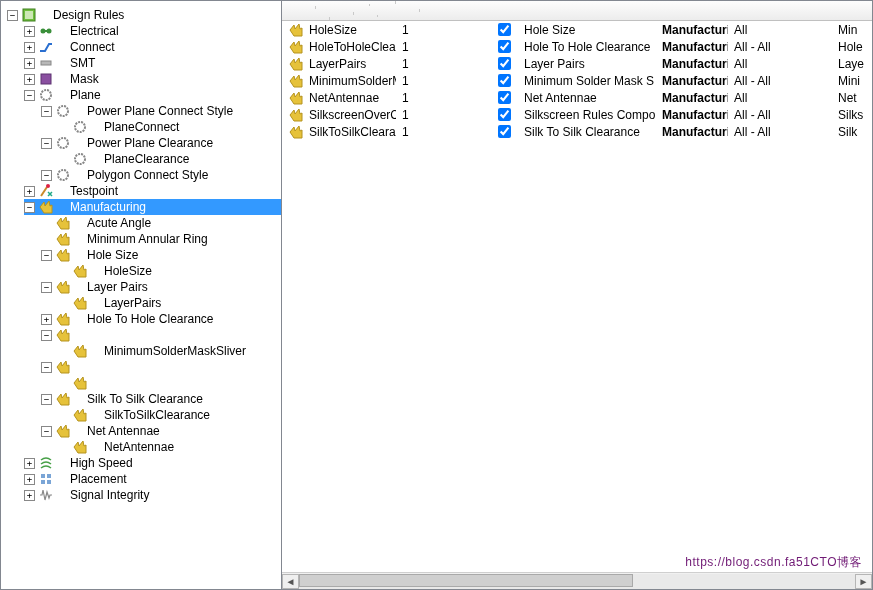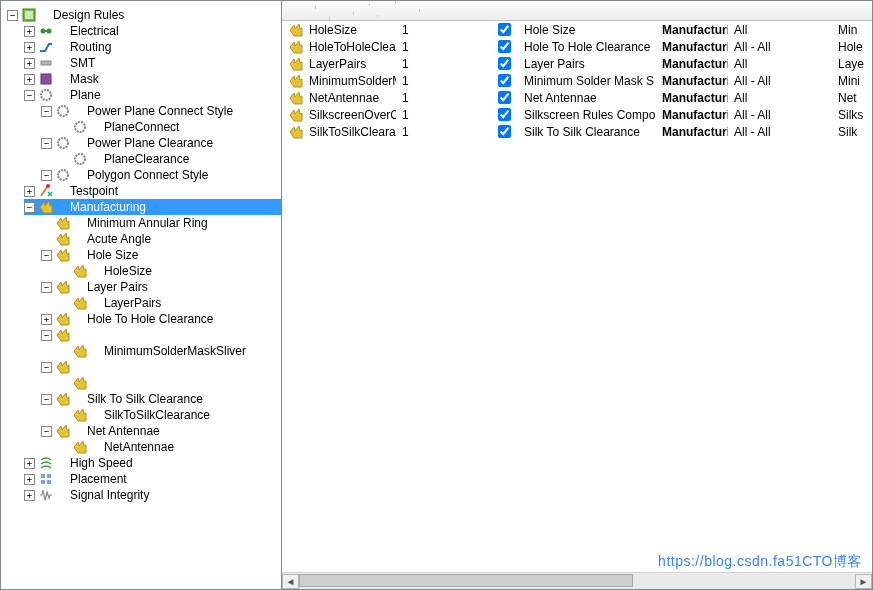--- a/index.html
+++ b/index.html
@@ -120,22 +120,22 @@
     border-top:1px solid #cfcfcf;
     display:flex;
     align-items:center;
   }
   .h-scroll .btn { width:17px; height:15px; background:#efefef; border:1px solid #b5b5b5; display:flex; align-items:center; justify-content:center; font-size:10px; color:#555;}
   .h-scroll .track { flex:1; height:15px; background:#e9e9e9; position:relative; }
   .h-scroll .thumb { position:absolute; left:0; top:0; height:13px; width:60%; background:#cfcfcf; border:1px solid #a9a9a9; }
   .watermark {
     position:absolute;
     right:10px; bottom:18px;
-    color:#3b82f6;
-    font-size:14px;
+    color:#701a75;
+    font-size:12px;
     letter-spacing:0.5px;
     pointer-events:none;
   }
   
   .c-name {width:114px;}
   .c-pri  {width:88px;}
   .c-en   {width:34px;}
   .c-type {width:138px;}
   .c-kind {width:72px;font-weight:bold;}
   .c-scope{width:96px;}
@@ -177,21 +177,21 @@
               </li>
 
             <li>
                 <div class="row">
               <span class="exp">+</span>
               <span class="ico">
                 <svg class="icn" viewBox="0 0 14 14">
                       <path d="M1 11 L6 11 L10 4 L13 4" stroke="#2a6fd0" stroke-width="2" fill="none"></path>
                     </svg>
               </span>
-              <span class="lbl">Routing</span>
+              <span class="lbl">Connect</span>
             </div>
               </li>
 
             <li>
                 <div class="row">
               <span class="exp">+</span>
               <span class="ico">
                 <svg class="icn" viewBox="0 0 14 14">
                       <rect x="2" y="5" width="10" height="4" fill="#b8b8b8" stroke="#888"></rect>
                     </svg>
@@ -311,32 +311,32 @@
               </div>
               <ul>
                 <li>
                     <div class="row">
                   <span class="exp empty"></span>
                   <span class="ico">
                         <svg class="icn" viewBox="0 0 14 14">
                           <path d="M1 7 L5 2 L6 6 L10 1 L11 6 L13 5 L13 13 L5 13 Z" fill="#e6c23a" stroke="#b5931e"></path>
                         </svg>
                       </span>
-                  <span class="lbl">Minimum Annular Ring</span>
+                  <span class="lbl">Acute Angle</span>
                 </div>
                   </li>
                 <li>
                     <div class="row">
                   <span class="exp empty"></span>
                   <span class="ico">
                         <svg class="icn" viewBox="0 0 14 14">
                           <path d="M1 7 L5 2 L6 6 L10 1 L11 6 L13 5 L13 13 L5 13 Z" fill="#e6c23a" stroke="#b5931e"></path>
                         </svg>
                       </span>
-                  <span class="lbl">Acute Angle</span>
+                  <span class="lbl">Minimum Annular Ring</span>
                 </div>
                   </li>
                 <li>
                   <div class="row">
                     <span class="exp">−</span>
                     <span class="ico">
                         <svg class="icn" viewBox="0 0 14 14">
                           <path d="M1 7 L5 2 L6 6 L10 1 L11 6 L13 5 L13 13 L5 13 Z" fill="#e6c23a" stroke="#b5931e"></path>
                         </svg>
                       </span>

